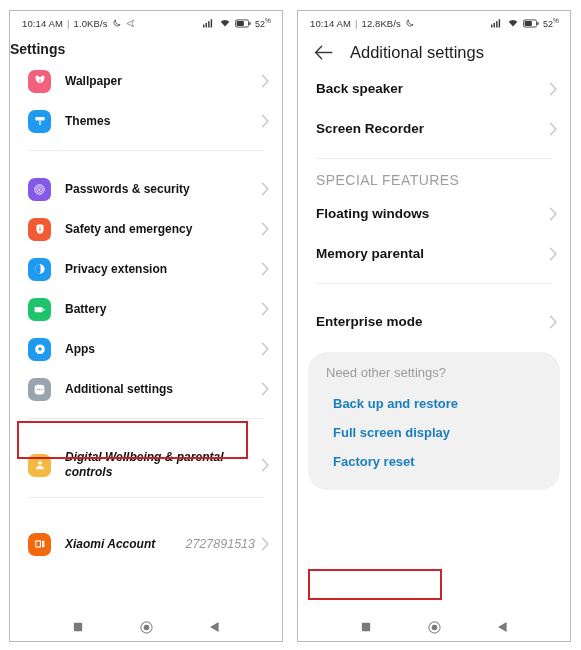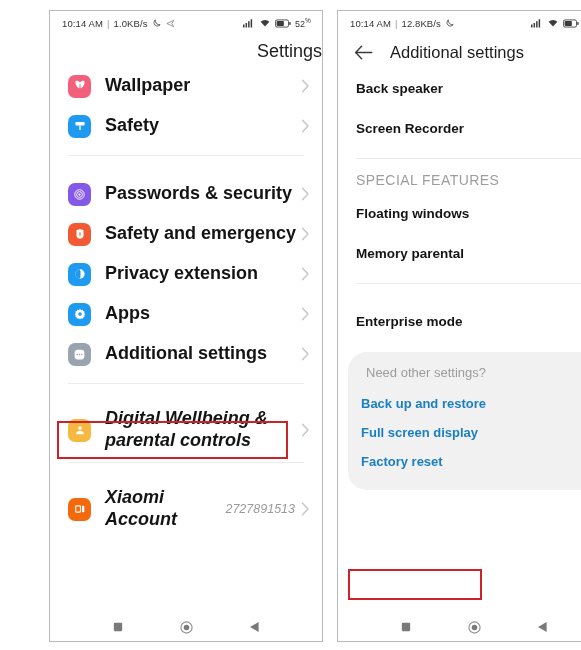--- a/index.html
+++ b/index.html
@@ -25,21 +25,20 @@
     position: absolute;
     top: 10px;
     width: 274px;
     height: 632px;
     background: #ffffff;
     border: 1px solid #b9b9b9;
     box-sizing: border-box;
     overflow: hidden;
     display: flex;
     flex-direction: column;
-    margin-left: 40px;
   }
   .phone.left  { left: 9px; }
   .phone.right { left: 297px; }
 
   
   .statusbar {
     height: 24px;
     flex: 0 0 24px;
     display: flex;
     align-items: center;
@@ -61,25 +60,25 @@
 
   
   .screen {
     flex: 1 1 auto;
     position: relative;
     overflow: hidden;
   }
 
   
   .page-title {
-    text-align: right;
-    font-size: 18px;
+    text-align: left;
+    font-size: 14px;
     color: #1d1d1d;
     padding: 6px 0 4px;
-    font-weight: 400;
+    font-weight: 700;
   }
 
   
   .appbar {
     display: flex;
     align-items: center;
     padding: 6px 0 6px 14px;
     gap: 16px;
   }
   .back-arrow {
@@ -112,21 +111,21 @@
     border-radius: 7px;
     flex: 0 0 auto;
     margin-right: 14px;
     display: flex;
     align-items: center;
     justify-content: center;
     color: #fff;
   }
   .row-label {
     flex: 1 1 auto;
-    font-size: 18px;
+    font-size: 12px;
     color: #141414;
     font-weight: bold;
     line-height: 1.22;
   }
   .row-value {
     font-size: 12.5px;
     color: #9a9a9a;
     margin-right: 6px;
     white-space: nowrap;
   }
@@ -166,21 +165,21 @@
   }
   .card-title {
     font-size: 13px;
     color: #9c9c9c;
     padding: 2px 18px 9px;
   }
   .card-link {
     font-size: 13px;
     color: #1a7fc1;
     font-weight: bold;
-    padding: 7px 13px;
+    padding: 7px 25px;
     display: block;
   }
 
   
   .redbox {
     position: absolute;
     border: 2px solid #cc2229;
     box-sizing: border-box;
     pointer-events: none;
     background: transparent;
@@ -278,21 +277,21 @@
           </span>
         </div>
 
         <div class="row">
           <span class="row-icon" style="background:#1e9bf0">
             <svg width="14" height="14" viewBox="0 0 24 24">
                 <rect x="4" y="5" width="16" height="6" rx="1.4" fill="#fff"></rect>
                 <rect x="10.8" y="11" width="2.4" height="8" rx="1" fill="#fff"></rect>
               </svg>
           </span>
-          <span class="row-label">Safety</span>
+          <span class="row-label">Themes</span>
           <span class="chev">
             <svg width="9" height="14" viewBox="0 0 9 14">
                 <path d="M1.5 1.2L7 7l-5.5 5.8" fill="none" stroke="#c6c6c6" stroke-width="1.4" stroke-linecap="round"></path>
               </svg>
           </span>
         </div>
 
         <div class="divider"></div>
         <div class="gap-sm"></div>
 
@@ -336,20 +335,34 @@
               </svg>
           </span>
           <span class="row-label">Privacy extension</span>
           <span class="chev">
             <svg width="9" height="14" viewBox="0 0 9 14">
                 <path d="M1.5 1.2L7 7l-5.5 5.8" fill="none" stroke="#c6c6c6" stroke-width="1.4" stroke-linecap="round"></path>
               </svg>
           </span>
         </div>
 
+        <div class="row">
+          <span class="row-icon" style="background:#1ec46b">
+            <svg width="15" height="15" viewBox="0 0 24 24">
+                <rect x="4" y="8" width="13" height="8.4" rx="2.2" fill="#fff"></rect>
+                <rect x="18" y="10.4" width="2" height="3.6" rx="1" fill="#fff"></rect>
+              </svg>
+          </span>
+          <span class="row-label">Battery</span>
+          <span class="chev">
+            <svg width="9" height="14" viewBox="0 0 9 14">
+                <path d="M1.5 1.2L7 7l-5.5 5.8" fill="none" stroke="#c6c6c6" stroke-width="1.4" stroke-linecap="round"></path>
+              </svg>
+          </span>
+        </div>
 
         <div class="row">
           <span class="row-icon" style="background:#1e9bf0">
             <svg width="14" height="14" viewBox="0 0 24 24">
                 <path d="M12 3.4l2 1.6 2.5-.5 1 2.3 2.3 1-.5 2.5 1.6 2-1.6 2 .5 2.5-2.3 1-1 2.3-2.5-.5-2 1.6-2-1.6-2.5.5-1-2.3-2.3-1 .5-2.5-1.6-2 1.6-2-.5-2.5 2.3-1 1-2.3 2.5.5z" fill="#fff"></path>
                 <circle cx="12" cy="12" r="3" fill="#1e9bf0"></circle>
               </svg>
           </span>
           <span class="row-label">Apps</span>
           <span class="chev">

